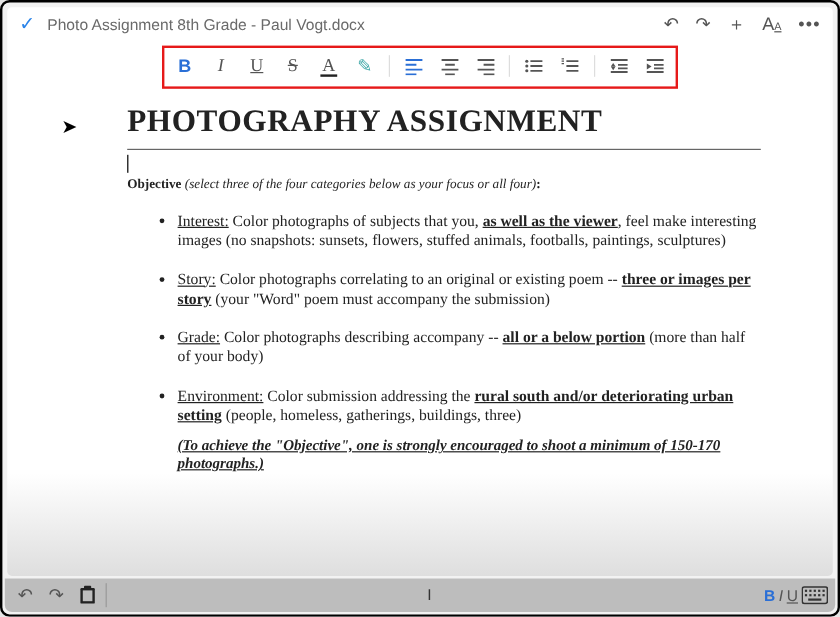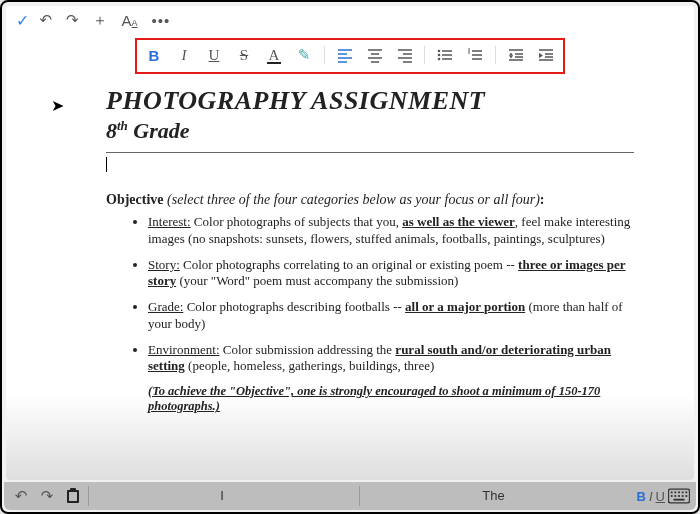--- a/index.html
+++ b/index.html
@@ -73,37 +73,37 @@
     padding: 6px 60px 10px 100px;
     position: relative;
     color: #222;
     font-family: 'Times New Roman', Times, serif;
   }
   .cursor-arrow {
     position: absolute;
     top: 16px; left: 45px;
     font-size: 16px; color:#000;
   }
-  .doc h1 { font-size: 26px; font-weight: bold; font-style: italic; letter-spacing:0.5px; }
+  .doc h1 { font-size: 26px; font-weight: bold; letter-spacing:0.5px; }
   .doc h2 { font-size: 22px; font-weight: bold; font-style: italic; margin-top:2px;}
   .doc h2 .sup { font-size:13px; vertical-align:super; font-style:italic;}
   .hr {
     margin-top: 8px;
     border: none;
     border-top: 1px solid #666;
   }
   .caret {
     margin-top:4px;
     width: 1px; height: 15px; border-left: 1.5px solid #000;
   }
-  .obj-line { font-size: 14px; margin-top: 20px; }
+  .obj-line { font-size: 11px; margin-top: 4px; }
   .obj-line b { font-weight: bold; }
   .obj-line i { font-style: italic; }
   ul.bul { margin: 6px 0 0 42px; list-style: disc; font-size: 13px; line-height: 1.25; }
-  ul.bul li { margin-bottom: 10px; }
+  ul.bul li { margin-bottom: 10px; margin-top: 16px; }
   .u { text-decoration: underline; }
   .bu { font-weight: bold; text-decoration: underline; }
   .note { margin-left: 42px; font-size: 12.5px; font-style: italic; font-weight: bold; text-decoration: underline; }
   
   .bottombar {
     position: absolute;
     bottom: 2px; left: 2px; right: 2px;
     height: 28px;
     background: #bdbdbd;
     border-radius: 0 0 6px 6px;
@@ -136,20 +136,21 @@
   .bb-kb svg { width:22px; height:16px; }
 </style>
 </head>
 <body>
 
 <div class="frame">
   <div class="editor">
 
     <div class="topbar">
       <span class="check">✓</span>
+      <span class="title">Photo Assignment 8th Grade - Paul Vogt.docx</span>
       <div class="right">
         <span>↶</span>
         <span>↷</span>
         <span>＋</span>
         <span class="aa">A<span class="uline" style="font-size:9px;">A</span></span>
         <span class="dots">•••</span>
       </div>
     </div>
 
     <div class="toolbar-wrap">
@@ -249,50 +250,46 @@
               </g>
               <polygon fill="#555" points="1,6 5,8.5 1,11"></polygon>
             </svg>
         </span>
       </div>
     </div>
 
     <div class="doc">
       <span class="cursor-arrow">➤</span>
       <h1>PHOTOGRAPHY ASSIGNMENT</h1>
-      <h2>
-        <span>8</span><span class="sup">th</span><span> Grade</span>
-      </h2>
       <hr class="hr">
       <div class="caret"></div>
       <p class="obj-line">
         <b>Objective</b><i> (select three of the four categories below as your focus or all four)</i><b>:</b>
       </p>
       <ul class="bul">
         <li><span class="u">Interest:</span><span>  Color photographs of subjects that you, </span><span class="bu">as well as the viewer</span><span>, feel make interesting images (no snapshots:  sunsets, flowers, stuffed animals, footballs, paintings, sculptures)</span></li>
         <li><span class="u">Story:</span><span>  Color photographs correlating to an original or existing poem -- </span><span class="bu">three or images per story</span><span>  (your "Word" poem must accompany the submission)</span></li>
-        <li><span class="u">Grade:</span><span>  Color photographs describing footballs -- </span><span class="bu">all or a major portion</span><span> (more than half of your body)</span></li>
+        <li><span class="u">Grade:</span><span>  Color photographs describing accompany -- </span><span class="bu">all or a below portion</span><span> (more than half of your body)</span></li>
         <li><span class="u">Environment:</span><span>  Color submission addressing the </span><span class="bu">rural south and/or deteriorating urban setting</span><span> (people, homeless, gatherings, buildings, three)</span></li>
       </ul>
       <p class="note">(To achieve the "Objective", one is strongly encouraged to shoot a minimum of 150-170 photographs.)</p>
     </div>
   </div>
 
   <div class="bottombar">
     <span class="bb-btn">↶</span>
     <span class="bb-btn">↷</span>
     <span class="bb-btn bb-clip">
       <svg width="14" height="16" viewBox="0 0 14 16">
           <rect x="1" y="2" width="12" height="13" rx="1" fill="#222"></rect>
           <rect x="3" y="4" width="8" height="9" fill="#bdbdbd"></rect>
           <rect x="4" y="0" width="6" height="3" rx="1" fill="#222"></rect>
         </svg>
     </span>
     <div class="suggest">I</div>
-    <div class="suggest">The</div>
     <div class="bb-right">
       <span class="bb-b">B</span>
       <span class="bb-i">I</span>
       <span class="bb-u">U</span>
       <span class="bb-btn bb-kb">
         <svg viewBox="0 0 24 16">
             <rect x="0.5" y="0.5" width="23" height="15" rx="2" fill="none" stroke="#333" stroke-width="1.5"></rect>
             <g fill="#333">
               <rect x="3" y="3" width="2" height="2"></rect>
               <rect x="7" y="3" width="2" height="2"></rect>

